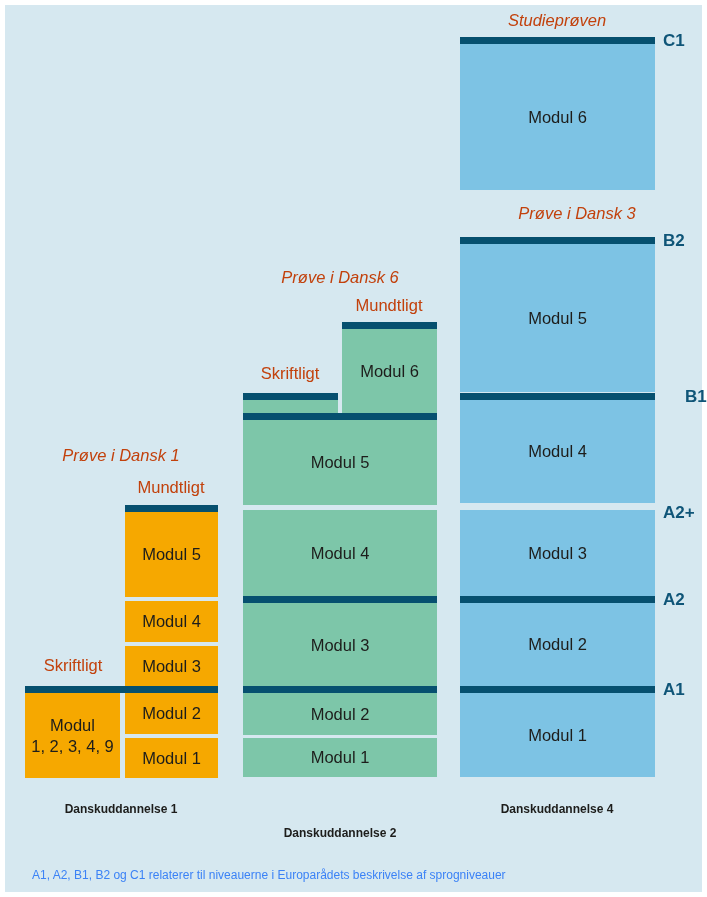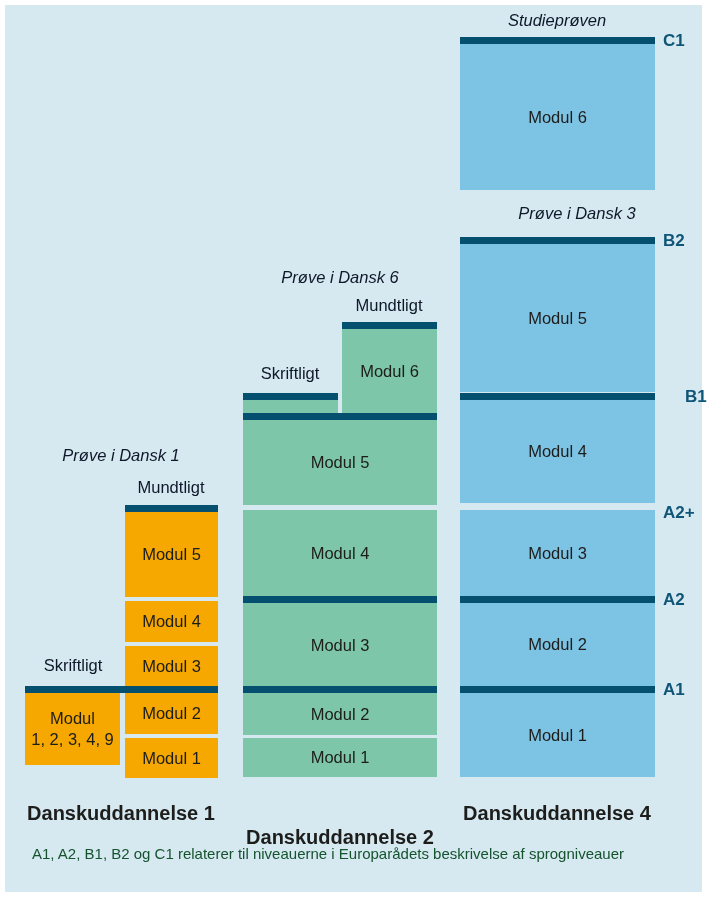--- a/index.html
+++ b/index.html
@@ -31,49 +31,49 @@
   .green  { background: #7dc6a9; }
   .blue   { background: #7dc3e4; }
   .bar {
     position: absolute;
     height: 7px;
     background: #06506f;
   }
   .caption {
     position: absolute;
     font-size: 16.5px;
-    color: #0f172a;
+    color: #c2410c;
     white-space: nowrap;
     transform: translateX(-50%);
   }
   .caption.italic { font-style: italic; }
   .level {
     position: absolute;
     left: 663px;
     font-size: 17px;
     font-weight: bold;
     color: #0f5578;
     line-height: 19px;
     white-space: nowrap;
   }
   .colname {
     position: absolute;
     top: 802px;
-    font-size: 20px;
+    font-size: 12px;
     font-weight: bold;
     color: #1d1d1b;
     white-space: nowrap;
     transform: translateX(-50%);
   }
   .footer {
     position: absolute;
     left: 32px;
-    top: 845px;
-    font-size: 15px;
-    color: #14532d;
+    top: 868px;
+    font-size: 12px;
+    color: #3b82f6;
     white-space: nowrap;
   }
 </style>
 </head>
 <body>
 
 <div class="canvas">
   <div class="panel"></div>
 
   <div class="caption italic" style="left:121px; top:446px;">Prøve i Dansk 1</div>
@@ -83,21 +83,21 @@
     <span>Modul 5</span>
   </div>
   <div class="block orange" style="left:125px; top:601px; width:93px; height:41px;">
     <span>Modul 4</span>
   </div>
   <div class="block orange" style="left:125px; top:646px; width:93px; height:40px;">
     <span>Modul 3</span>
   </div>
   <div class="caption" style="left:73px; top:656px;">Skriftligt</div>
   <div class="bar" style="left:25px; top:686px; width:193px;"></div>
-  <div class="block orange" style="left:25px; top:693px; width:95px; height:72px;">
+  <div class="block orange" style="left:25px; top:693px; width:95px; height:85px;">
     <span>Modul</span>
     <span>1, 2, 3, 4, 9</span>
   </div>
   <div class="block orange" style="left:125px; top:693px; width:93px; height:41px;">
     <span>Modul 2</span>
   </div>
   <div class="block orange" style="left:125px; top:738px; width:93px; height:40px;">
     <span>Modul 1</span>
   </div>
 

